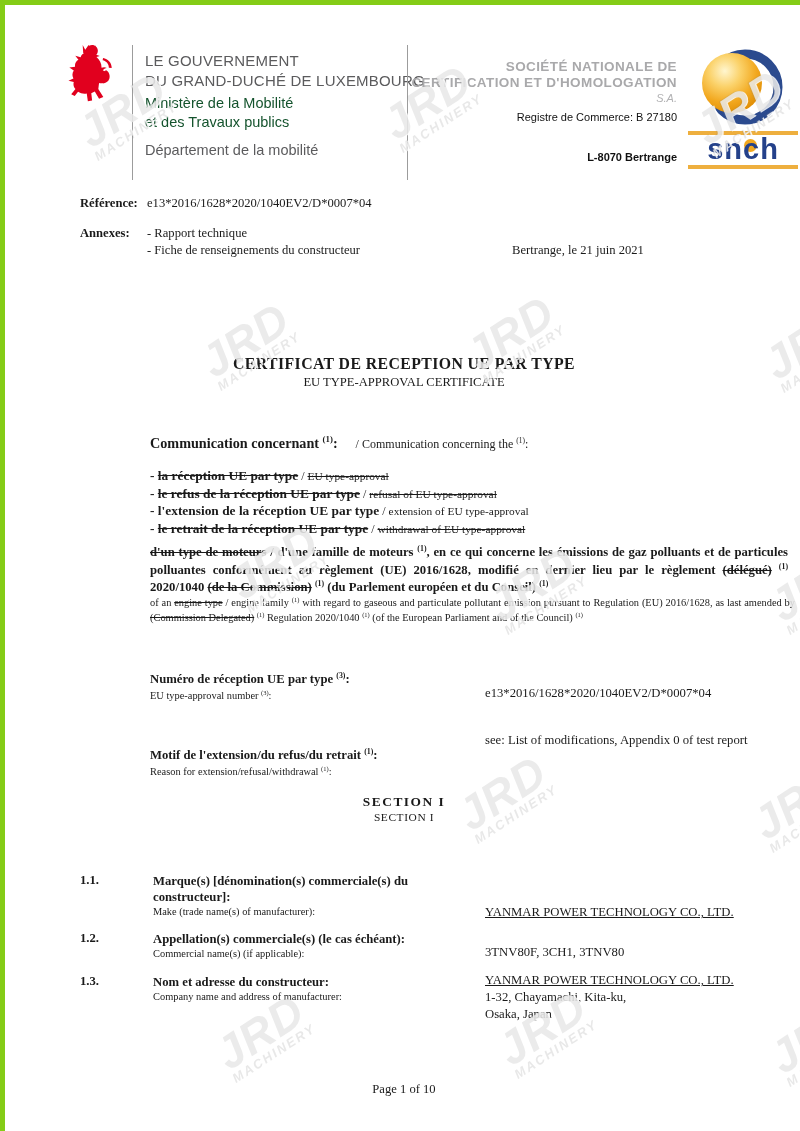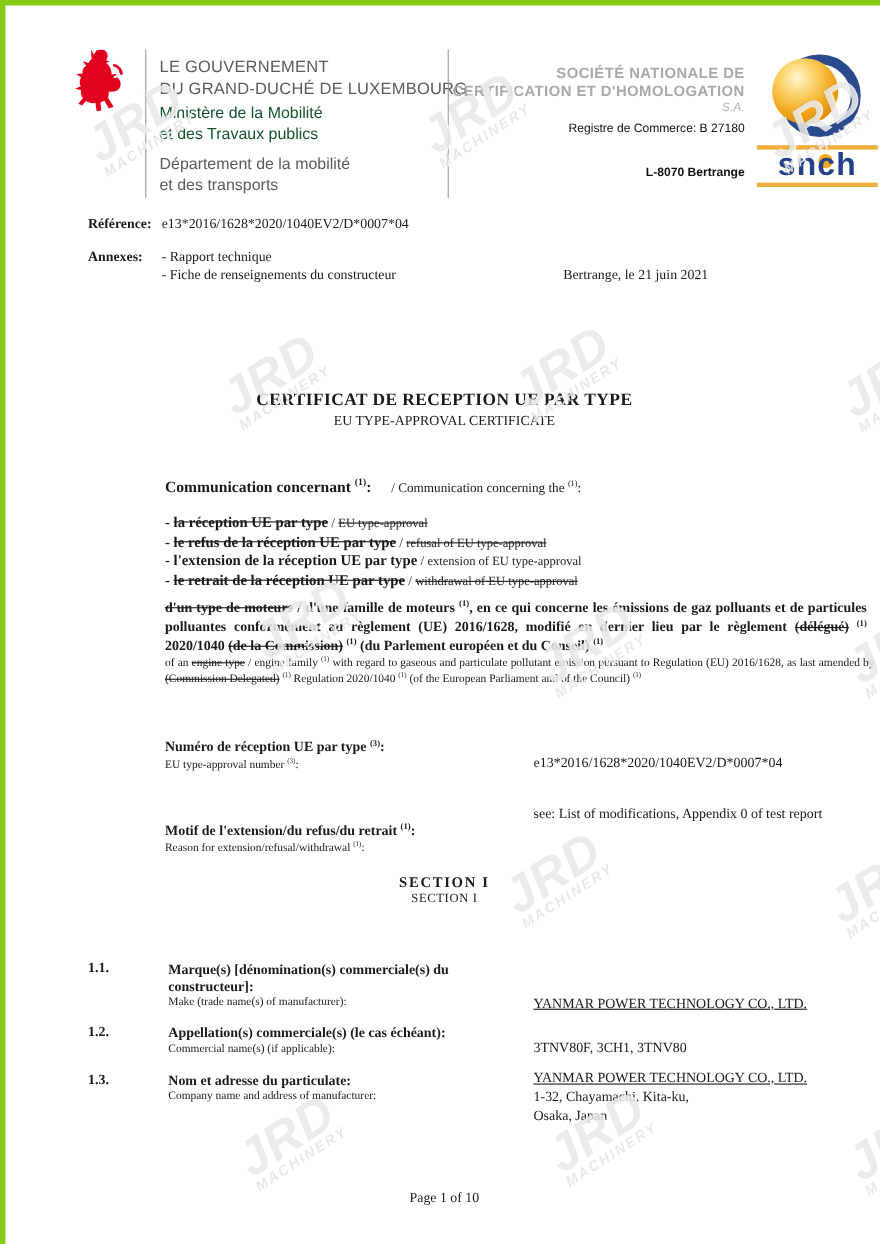--- a/index.html
+++ b/index.html
@@ -107,21 +107,20 @@
 
   <div class="gov">
     <div class="gov-gray">LE GOUVERNEMENT</div>
     <div class="gov-gray">DU GRAND-DUCHÉ DE LUXEMBOURG</div>
     <div class="gov-red-block">
       <div class="gov-red">Ministère de la Mobilité</div>
       <div class="gov-red">et des Travaux publics</div>
     </div>
     <div class="gov-dept">
       <div>Département de la mobilité</div>
-      <div>et des transports</div>
     </div>
   </div>
 
   <div class="vline v2"></div>
 
   <div class="snch-head">
     <div class="snch-name">SOCIÉTÉ NATIONALE DE</div>
     <div class="snch-name">CERTIFICATION ET D'HOMOLOGATION</div>
     <div class="snch-sa">S.A.</div>
     <div class="snch-reg">Registre de Commerce:  B 27180</div>
@@ -221,21 +220,21 @@
     <div class="item-label">
       <div class="item-fr">Appellation(s) commerciale(s) (le cas échéant):</div>
       <div class="item-en">Commercial name(s) (if applicable):</div>
     </div>
     <div class="item-val" style="top:13px;">3TNV80F, 3CH1, 3TNV80</div>
   </div>
 
   <div class="item" style="top:969px;">
     <div class="item-num">1.3.</div>
     <div class="item-label">
-      <div class="item-fr">Nom et adresse du particulate:</div>
+      <div class="item-fr">Nom et adresse du constructeur:</div>
       <div class="item-en">Company name and address of manufacturer:</div>
     </div>
     <div class="item-val" style="top:-2px;">
       <div><span class="uval">YANMAR POWER TECHNOLOGY CO., LTD.</span></div>
       <div>1-32, Chayamachi, Kita-ku,</div>
       <div>Osaka, Japan</div>
     </div>
   </div>
 
   <div class="footer" style="top:1077px;">Page 1 of 10</div>

